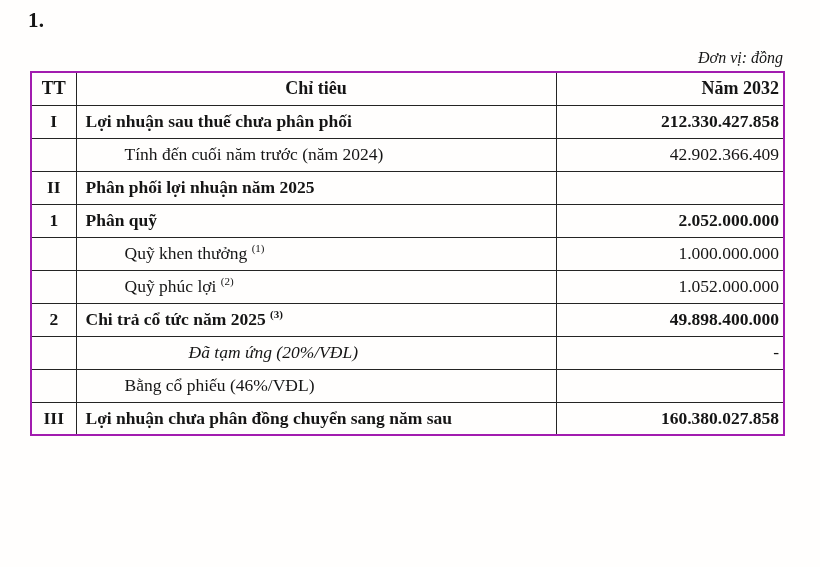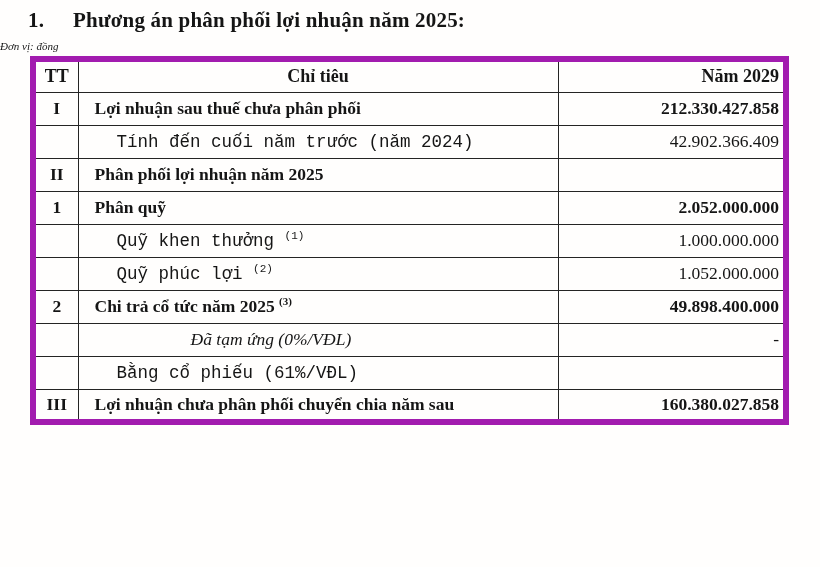--- a/index.html
+++ b/index.html
@@ -25,85 +25,84 @@
     font-size: 21px;
     line-height: 26px;
     letter-spacing: 0.2px;
   }
   .title-num {
     width: 45px;
     flex: 0 0 auto;
   }
   .unit-note {
     width: 783px;
-    text-align: left;
+    text-align: right;
     font-style: italic;
-    font-size: 11px;
-    margin-top: 7px;
+    font-size: 16px;
+    margin-top: 16px;
     margin-bottom: 4px;
   }
   table.tbl {
     margin-left: 30px;
     width: 753px;
     border-collapse: collapse;
     table-layout: fixed;
     font-size: 17.5px;
   }
   table.tbl th, table.tbl td {
     border: 1.5px solid #242424;
     padding: 0 4px;
     height: 33px;
     box-sizing: border-box;
     vertical-align: middle;
     overflow: hidden;
     white-space: nowrap;
   }
   table.tbl {
-    border: 6px solid #a21caf;
+    border: 2px solid #a21caf;
   }
   th.col-tt, td.col-tt { width: 45px; text-align: center; font-weight: bold; }
   th.col-label, td.col-label { width: 480px; }
   th.col-value, td.col-value { width: 228px; text-align: right; padding-right: 13px; }
   thead th {
     font-weight: bold;
     font-size: 18px;
     height: 36px;
   }
   tr.row-section td { font-weight: bold; }
-  tr.row-section td.col-label { padding-left: 16px; }
-  tr.row-item td.col-label { padding-left: 38px; font-family: Liberation Mono, monospace; }
+  tr.row-section td.col-label { padding-left: 9px; }
+  tr.row-item td.col-label { padding-left: 48px; }
   tr.row-subitem td.col-label {
     padding-left: 112px;
     font-style: italic;
   }
   tr.row-subitem td.col-value { font-style: italic; }
   sup.fn {
     font-size: 11px;
     vertical-align: super;
     line-height: 0;
   }
 </style>
 </head>
 <body>
 
 <div class="page">
 
   <div class="title-row">
     <span class="title-num">1.</span>
-    <span class="title-text">Phương án phân phối lợi nhuận năm 2025:</span>
   </div>
 
   <div class="unit-note">Đơn vị: đồng</div>
 
   <table class="tbl">
     <thead>
       <tr>
         <th class="col-tt">TT</th>
         <th class="col-label">Chỉ tiêu</th>
-        <th class="col-value">Năm 2029</th>
+        <th class="col-value">Năm 2032</th>
       </tr>
     </thead>
     <tbody>
         <tr class="row-section">
           <td class="col-tt">I</td>
           <td class="col-label">Lợi nhuận sau thuế chưa phân phối</td>
           <td class="col-value">212.330.427.858</td>
         </tr>
         <tr class="row-item">
           <td class="col-tt"></td>
@@ -130,29 +129,29 @@
           <td class="col-label">Quỹ phúc lợi <sup class="fn">(2)</sup></td>
           <td class="col-value">1.052.000.000</td>
         </tr>
         <tr class="row-section">
           <td class="col-tt">2</td>
           <td class="col-label">Chi trả cổ tức năm 2025 <sup class="fn">(3)</sup></td>
           <td class="col-value">49.898.400.000</td>
         </tr>
         <tr class="row-subitem">
           <td class="col-tt"></td>
-          <td class="col-label">Đã tạm ứng (0%/VĐL)</td>
+          <td class="col-label">Đã tạm ứng (20%/VĐL)</td>
           <td class="col-value">-</td>
         </tr>
         <tr class="row-item">
           <td class="col-tt"></td>
-          <td class="col-label">Bằng cổ phiếu (61%/VĐL)</td>
+          <td class="col-label">Bằng cổ phiếu (46%/VĐL)</td>
           <td class="col-value"></td>
         </tr>
         <tr class="row-section">
           <td class="col-tt">III</td>
-          <td class="col-label">Lợi nhuận chưa phân phối chuyển chia năm sau</td>
+          <td class="col-label">Lợi nhuận chưa phân đồng chuyển sang năm sau</td>
           <td class="col-value">160.380.027.858</td>
         </tr>
       </tbody>
   </table>
 
 </div>
 
 </body></html>

